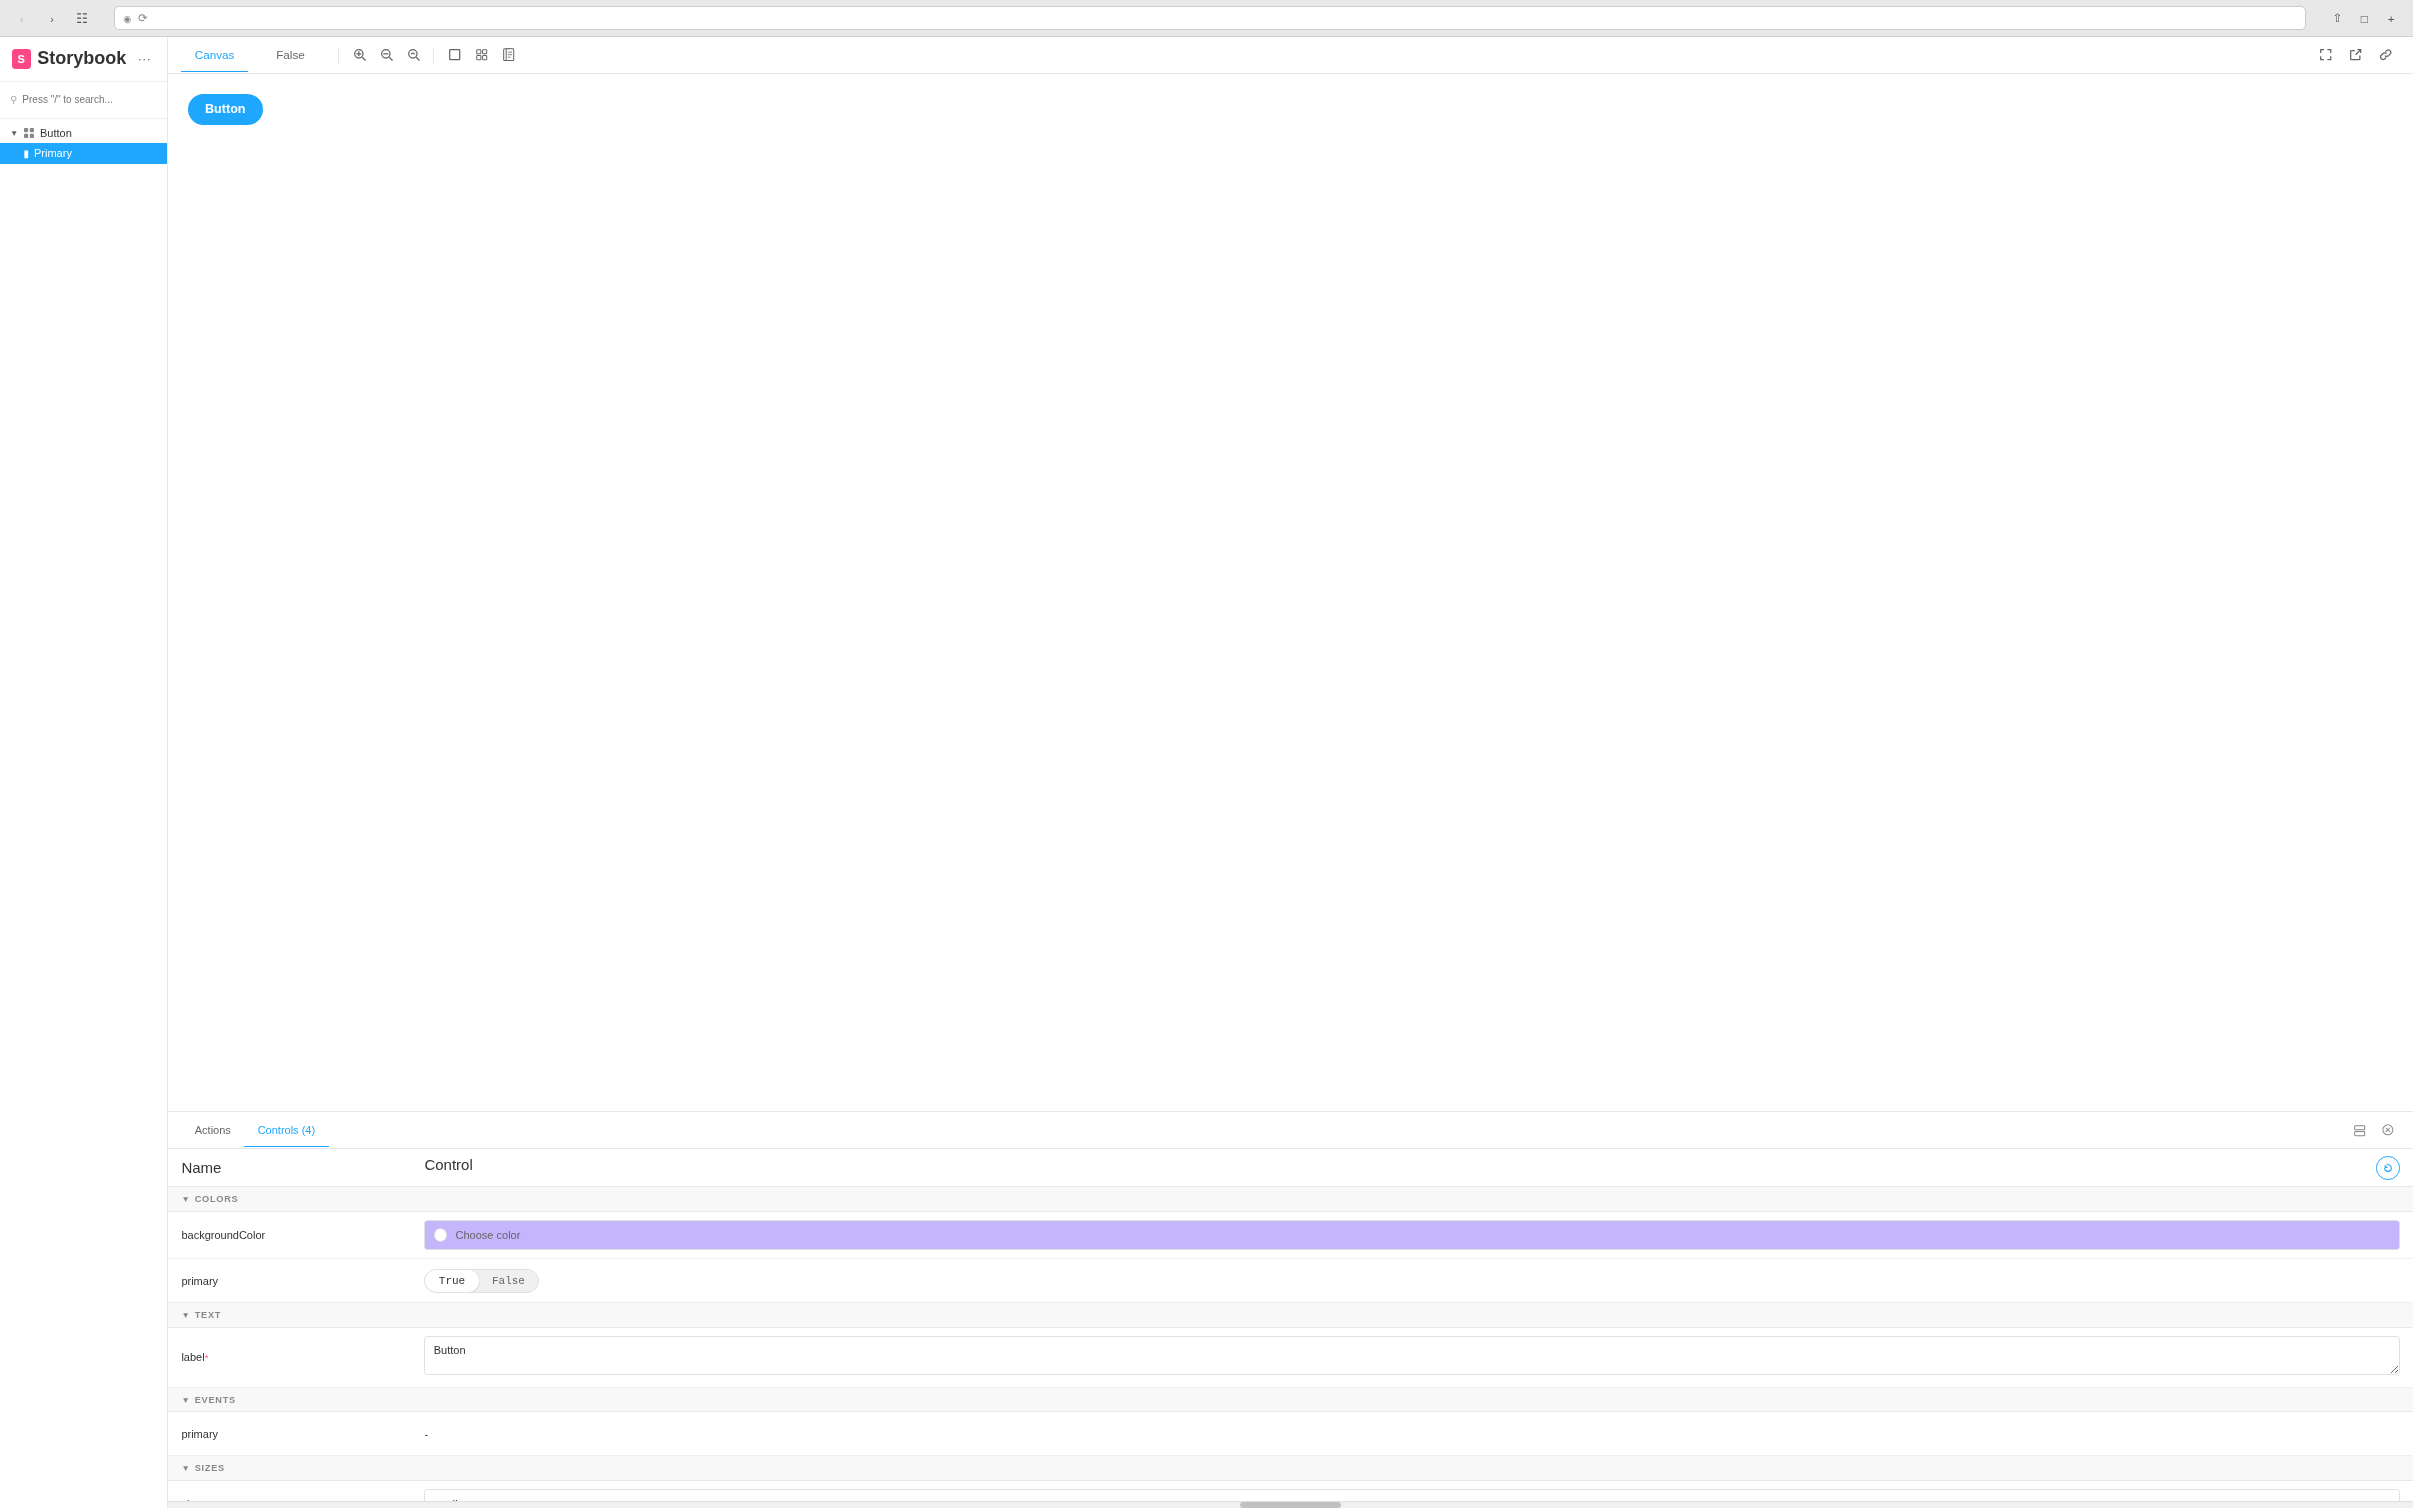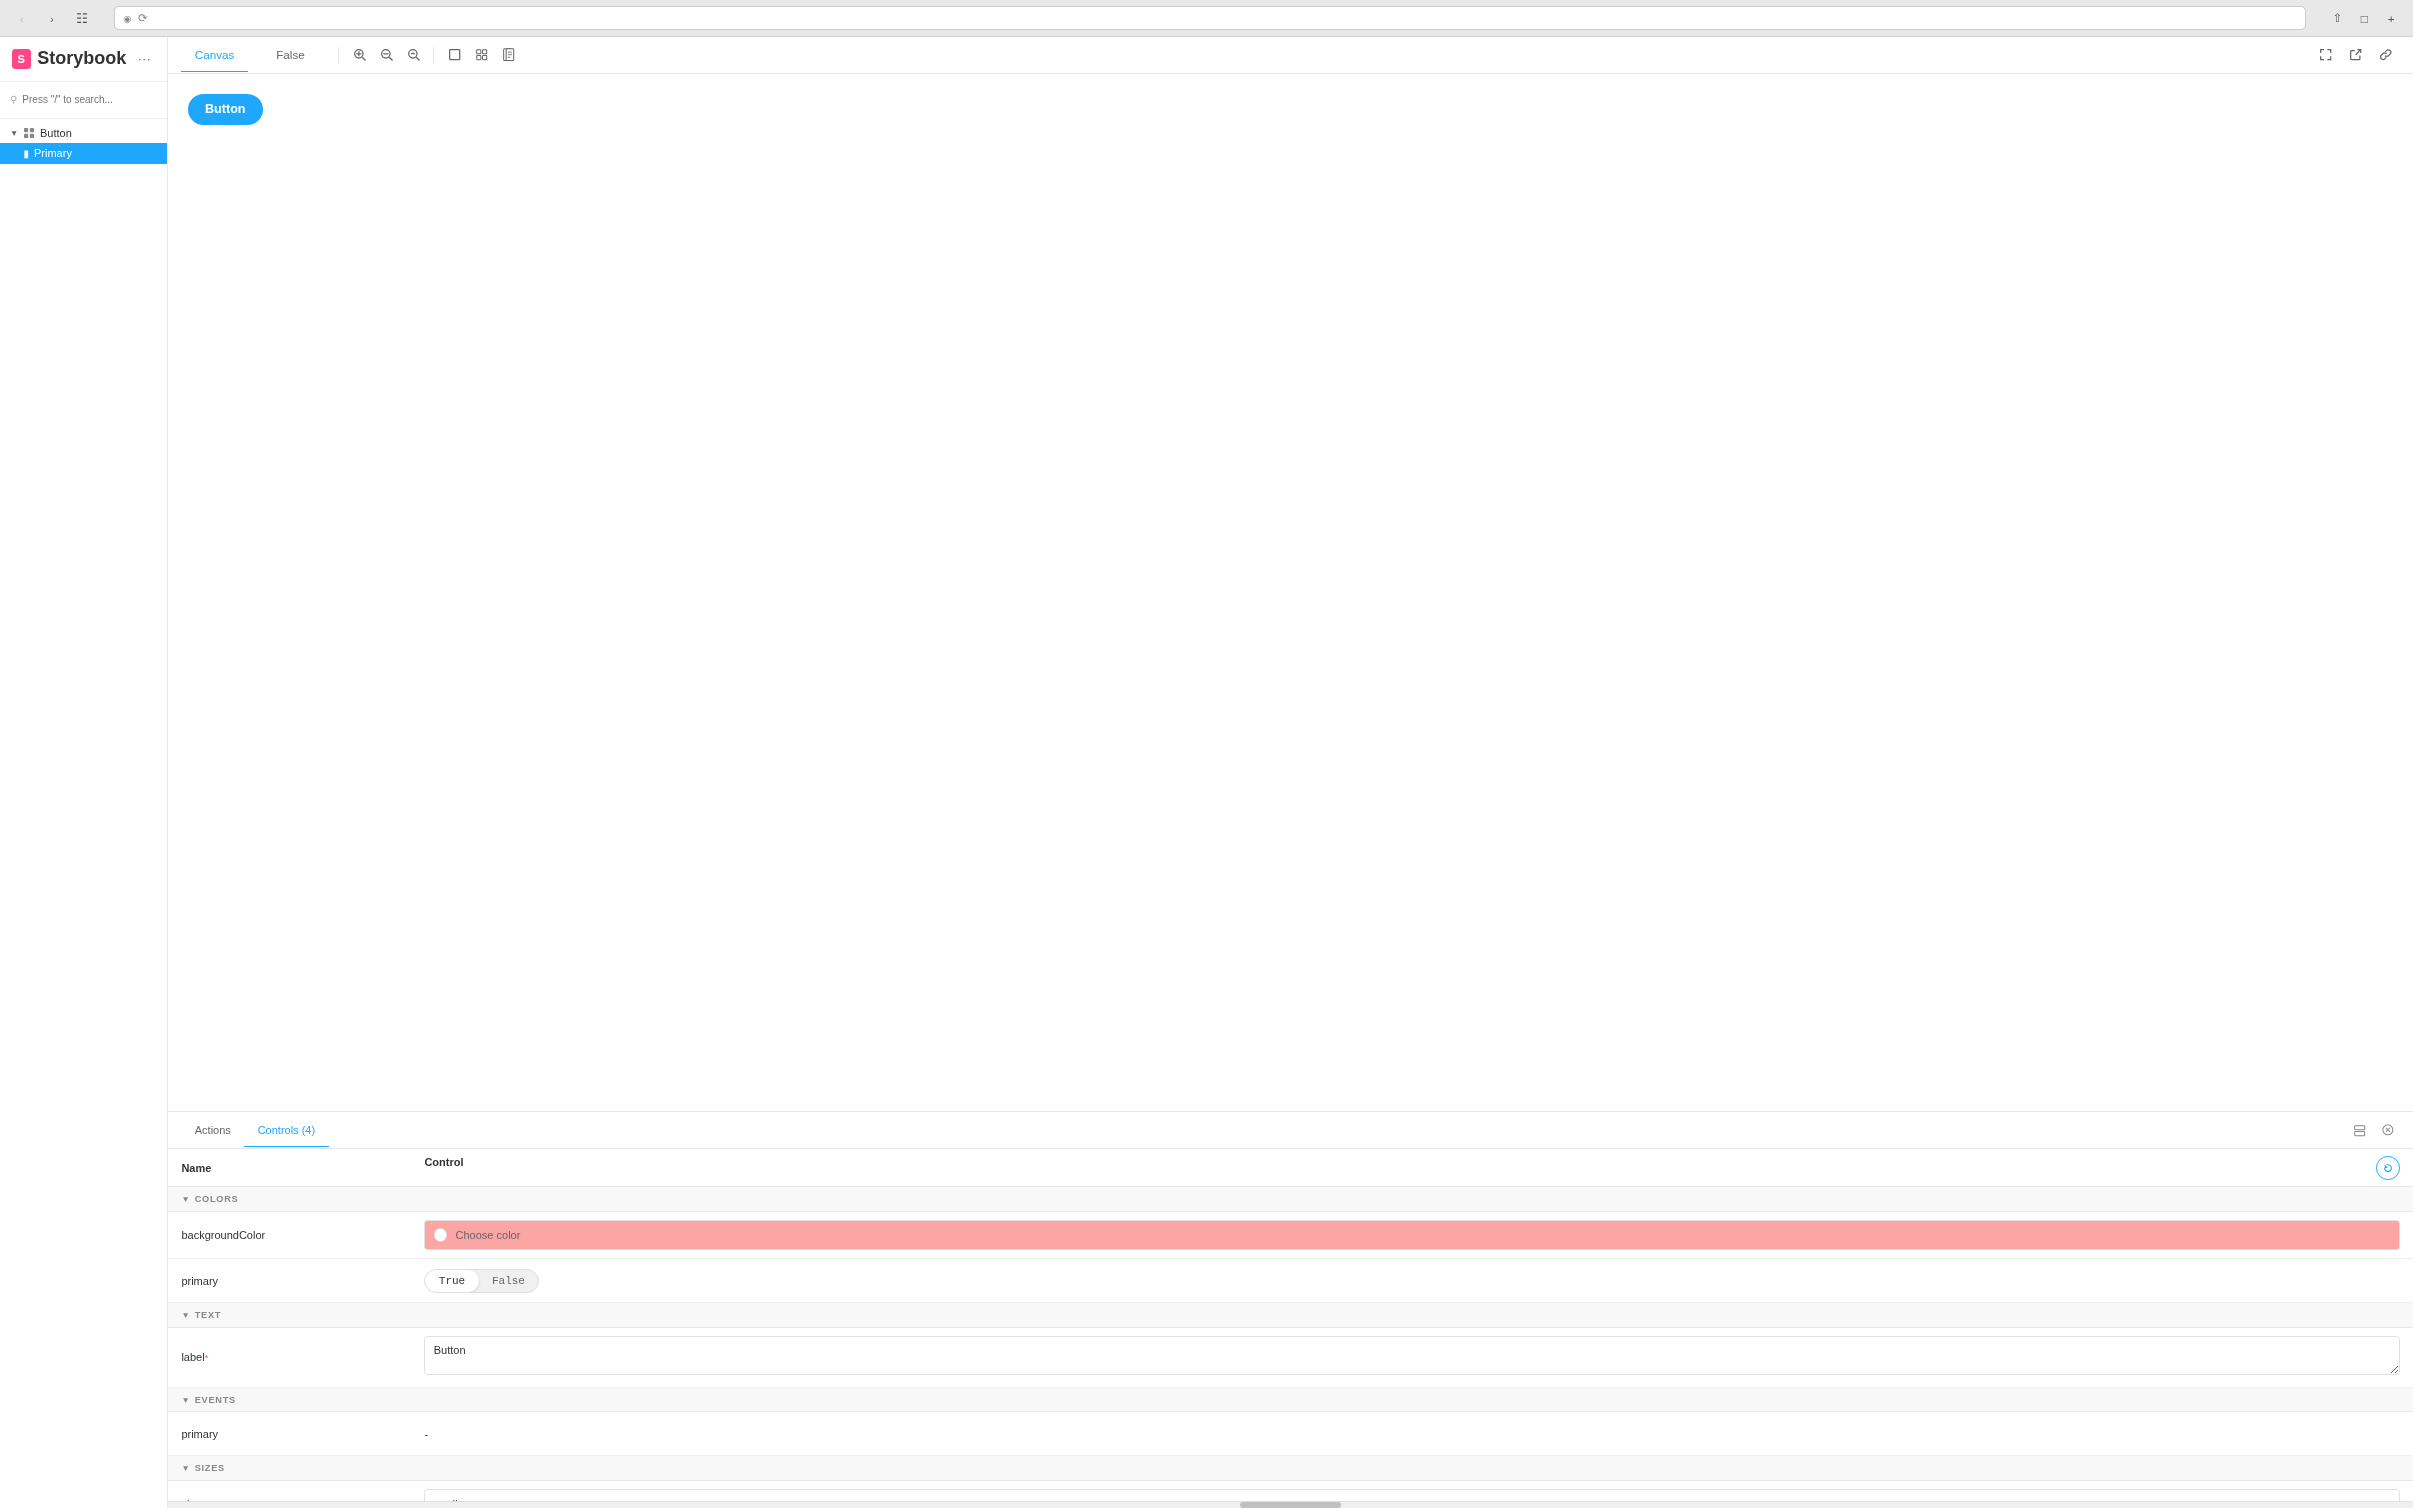--- a/index.html
+++ b/index.html
@@ -285,23 +285,23 @@
       max-height: 352px;
     }
     .controls-header {
       display: grid;
       grid-template-columns: 243px 1fr;
       padding: 6.7px 13.4px;
       border-bottom: 0.8px solid #e8e8e8;
       align-items: center;
     }
     .controls-header-label {
-      font-size: 11px;
-      color: #333;
-      font-weight: 700;
+      font-size: 15px;
+      color: #333;
+      font-weight: 400;
     }
     .controls-header-right {
       display: flex;
       justify-content: space-between;
     }
     .refresh-btn {
       width: 23.5px; height: 23.5px;
       border: 0.8px solid #1ea7fd;
       border-radius: 50%;
       background: transparent;
@@ -350,21 +350,21 @@
     }
     .control-value { flex: 1; }
 
     
     .color-picker-control {
       display: flex;
       align-items: center;
       border: 0.8px solid #e0e0e0;
       border-radius: 3.4px;
       padding: 5px 8.4px;
-      background: #fca5a5;
+      background: #c4b5fd;
       gap: 8.4px;
       cursor: pointer;
       width: 100%;
       height: 30px;
     }
     .color-swatch {
       width: 13.4px; height: 13.4px;
       border-radius: 50%;
       border: 0.8px solid #ddd;
       background: white;

